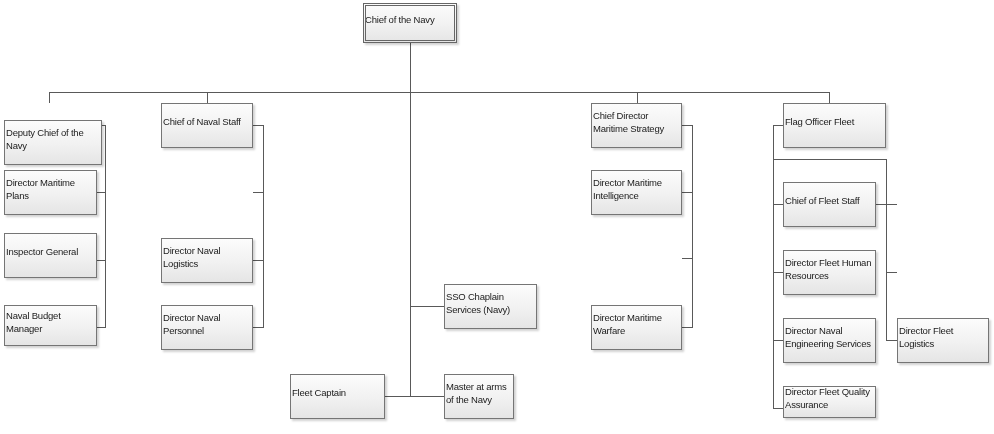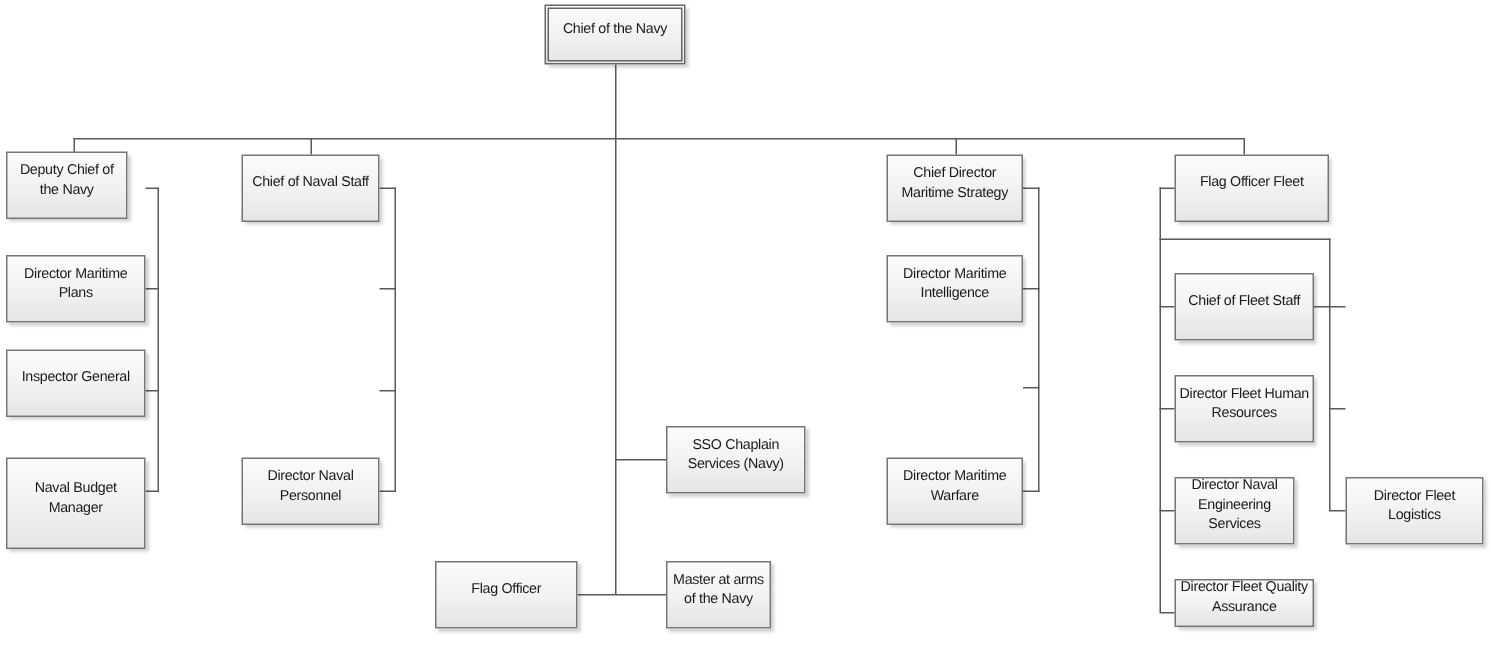--- a/index.html
+++ b/index.html
@@ -9,21 +9,21 @@
   }
   .h,.v{position:absolute;background:#595959;}
   .h{height:1px;}
   .v{width:1px;}
   .box{
     position:absolute;box-sizing:border-box;
     border:1px solid #757575;
     background:linear-gradient(180deg,#fcfcfc 0%,#f1f1f1 55%,#e5e5e5 100%);
     box-shadow:2px 2px 2px rgba(0,0,0,0.18);
     display:flex;align-items:center;justify-content:center;
-    text-align:center;color:#1a1a1a;
+    text-align:left;color:#1a1a1a;
     font-size:9.5px;line-height:13px;letter-spacing:-0.2px;
     padding:2px 1px 10px 1px;
   }
   .box.double{border-color:#666666;}
   .box.double::after{
     content:"";position:absolute;inset:1px;border:1px solid #666666;pointer-events:none;
   }
   .lbl{display:block;width:100%;}
 </style>
 </head>
@@ -69,45 +69,48 @@
   <div class="h" style="left:773px;top:272px;width:10px"></div>
   <div class="h" style="left:886px;top:272px;width:11px"></div>
   <div class="h" style="left:773px;top:340px;width:10px"></div>
   <div class="h" style="left:886px;top:340px;width:11px"></div>
   <div class="h" style="left:773px;top:408px;width:10px"></div>
 
   <div class="box double" style="left:363px;top:3px;width:94px;height:40px">
     <span class="lbl">Chief of the Navy</span>
   </div>
 
-  <div class="box" style="left:4px;top:101px;width:81px;height:45px">
+  <div class="box" style="left:4px;top:120px;width:98px;height:45px">
     <span class="lbl">Deputy Chief of the Navy</span>
   </div>
   <div class="box" style="left:4px;top:170px;width:93px;height:45px">
     <span class="lbl">Director Maritime Plans</span>
   </div>
   <div class="box" style="left:4px;top:233px;width:93px;height:45px">
     <span class="lbl">Inspector General</span>
   </div>
-  <div class="box" style="left:4px;top:305px;width:93px;height:61px">
+  <div class="box" style="left:4px;top:305px;width:93px;height:41px">
     <span class="lbl">Naval Budget Manager</span>
   </div>
 
   <div class="box" style="left:161px;top:103px;width:92px;height:45px">
     <span class="lbl">Chief of Naval Staff</span>
+  </div>
+  <div class="box" style="left:161px;top:238px;width:92px;height:45px">
+    <span class="lbl">Director Naval Logistics</span>
   </div>
   <div class="box" style="left:161px;top:305px;width:92px;height:45px">
     <span class="lbl">Director Naval Personnel</span>
   </div>
 
   <div class="box" style="left:444px;top:284px;width:93px;height:45px">
     <span class="lbl">SSO Chaplain Services (Navy)</span>
   </div>
   <div class="box" style="left:290px;top:374px;width:95px;height:45px">
-    <span class="lbl">Flag Officer</span>
+    <span class="lbl">Fleet Captain</span>
   </div>
   <div class="box" style="left:444px;top:374px;width:70px;height:45px">
     <span class="lbl">Master at arms of the Navy</span>
   </div>
 
   <div class="box" style="left:591px;top:103px;width:91px;height:45px">
     <span class="lbl">Chief Director Maritime Strategy</span>
   </div>
   <div class="box" style="left:591px;top:170px;width:91px;height:45px">
     <span class="lbl">Director Maritime Intelligence</span>
@@ -118,21 +121,21 @@
 
   <div class="box" style="left:783px;top:103px;width:103px;height:45px">
     <span class="lbl">Flag Officer Fleet</span>
   </div>
   <div class="box" style="left:783px;top:182px;width:93px;height:45px">
     <span class="lbl">Chief of Fleet Staff</span>
   </div>
   <div class="box" style="left:783px;top:250px;width:93px;height:45px">
     <span class="lbl">Director Fleet Human Resources</span>
   </div>
-  <div class="box" style="left:783px;top:318px;width:80px;height:45px">
+  <div class="box" style="left:783px;top:318px;width:93px;height:45px">
     <span class="lbl">Director Naval Engineering Services</span>
   </div>
   <div class="box" style="left:783px;top:386px;width:93px;height:32px">
     <span class="lbl">Director Fleet Quality Assurance</span>
   </div>
   <div class="box" style="left:897px;top:318px;width:92px;height:45px">
     <span class="lbl">Director Fleet Logistics</span>
   </div>
 
 </div>

